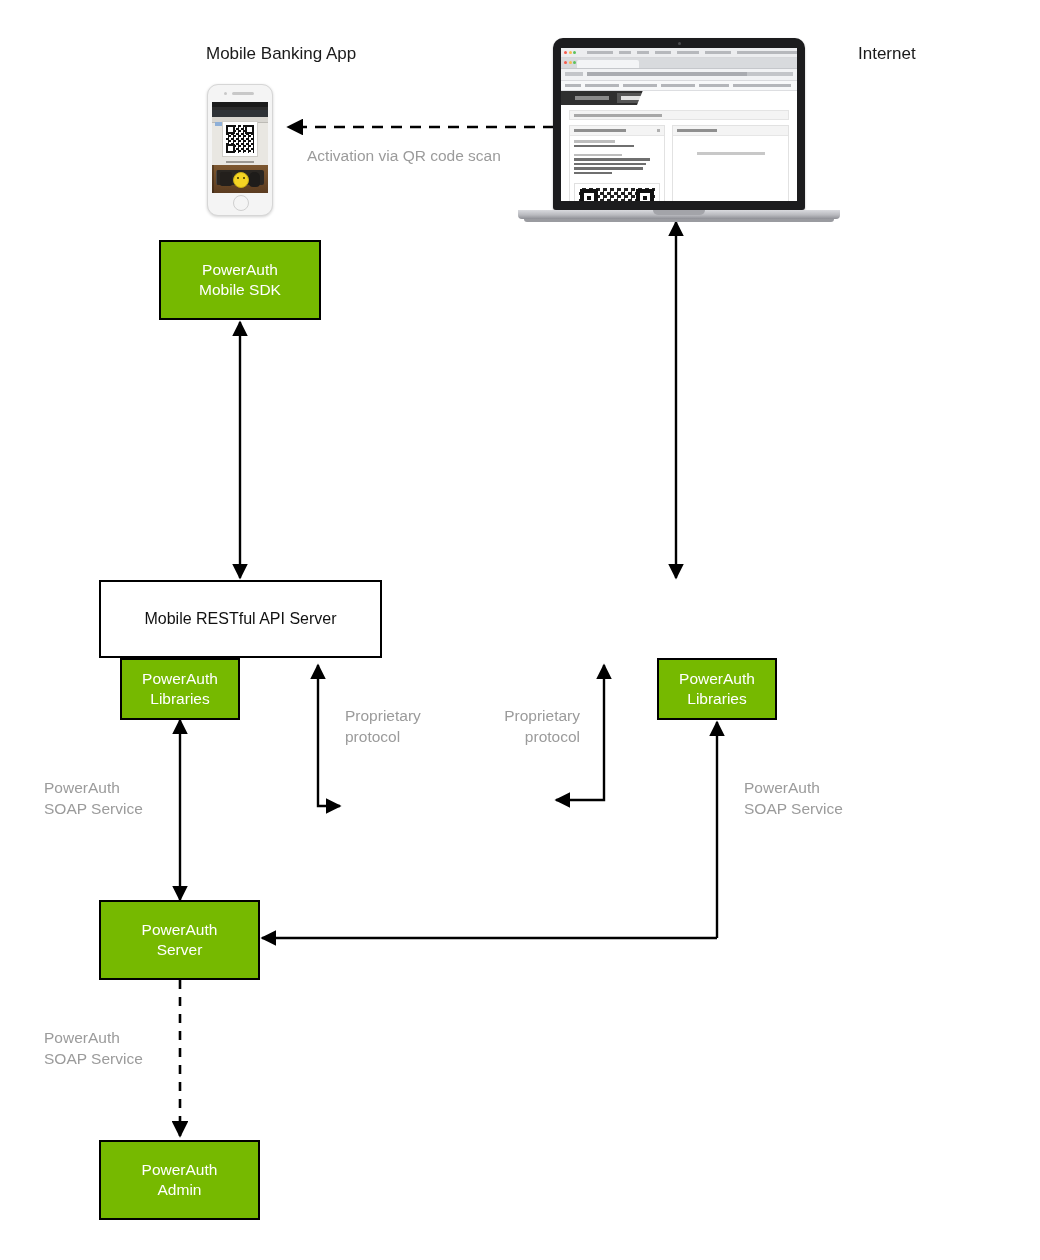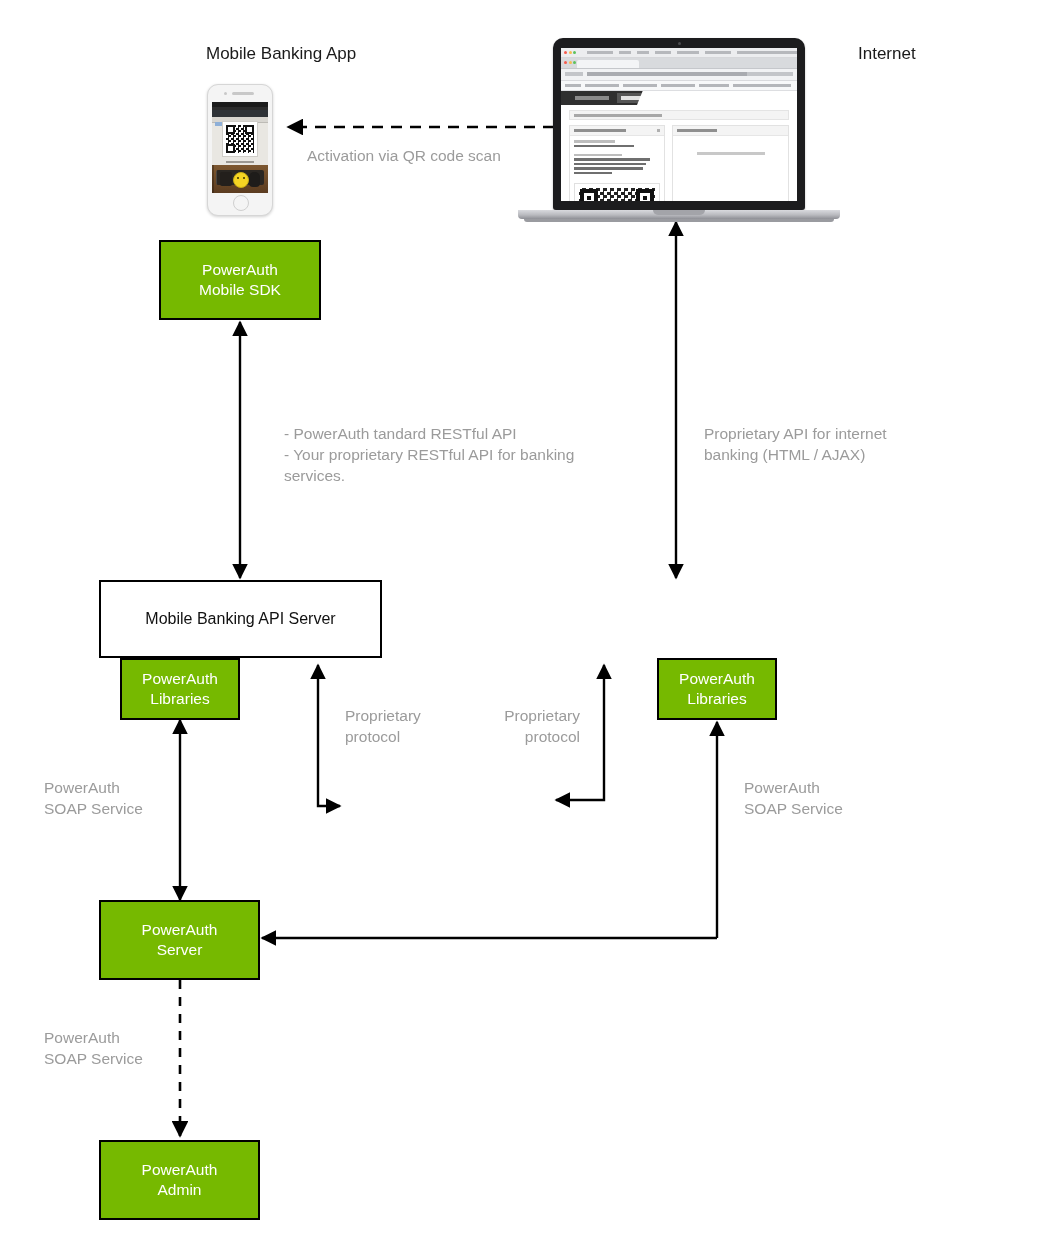--- a/index.html
+++ b/index.html
@@ -625,44 +625,39 @@
       </div>
     </div>
     <div class="base"></div>
     <div class="foot"></div>
     <div class="base-edge"></div>
   </div>
 
   <div class="node green" style="left:159px; top:240px; width:162px; height:80px;">PowerAuth
 Mobile SDK</div>
 
-  <div class="node plain" style="left:99px; top:580px; width:283px; height:78px;">Mobile Banking API Server</div>
+  <div class="node plain" style="left:99px; top:580px; width:283px; height:78px;">Mobile RESTful API Server</div>
 
   <div class="node green" style="left:120px; top:658px; width:120px; height:62px;">PowerAuth
 Libraries</div>
 
 
   <div class="node green" style="left:657px; top:658px; width:120px; height:62px;">PowerAuth
 Libraries</div>
 
   <div class="node green" style="left:99px; top:900px; width:161px; height:80px;">PowerAuth
 Server</div>
 
   <div class="node green" style="left:99px; top:1140px; width:161px; height:80px;">PowerAuth
 Admin</div>
 
 
   <div class="edge-label" style="left:307px; top:145px;">Activation via QR code scan</div>
 
-  <div class="edge-label" style="left:284px; top:423px; width:360px;">- PowerAuth tandard RESTful API
-- Your proprietary RESTful API for banking
-services.</div>
-
-  <div class="edge-label" style="left:704px; top:423px; width:250px;">Proprietary API for internet
-banking (HTML / AJAX)</div>
+
 
   <div class="edge-label" style="left:345px; top:705px; width:100px;">Proprietary
 protocol</div>
 
   <div class="edge-label right-align" style="left:481px; top:705px; width:99px;">Proprietary
 protocol</div>
 
   <div class="edge-label" style="left:44px; top:777px; width:130px;">PowerAuth
 SOAP Service</div>
 

